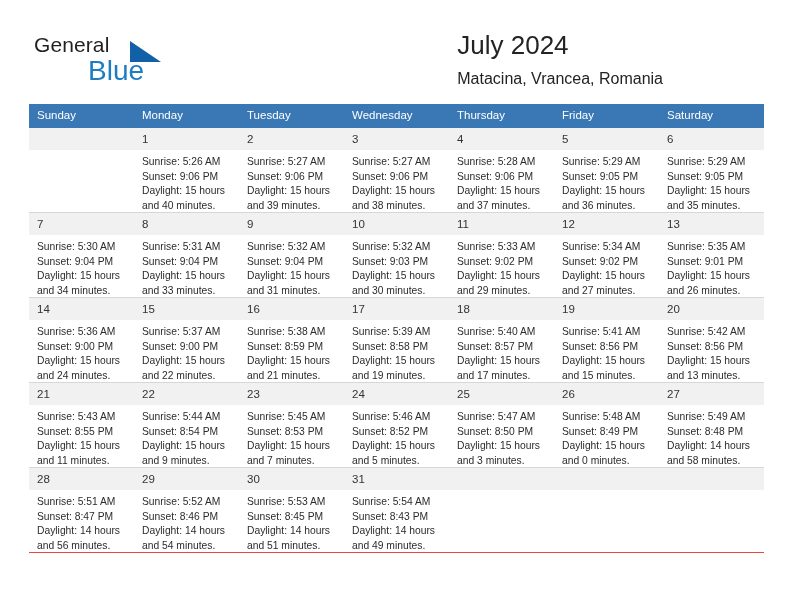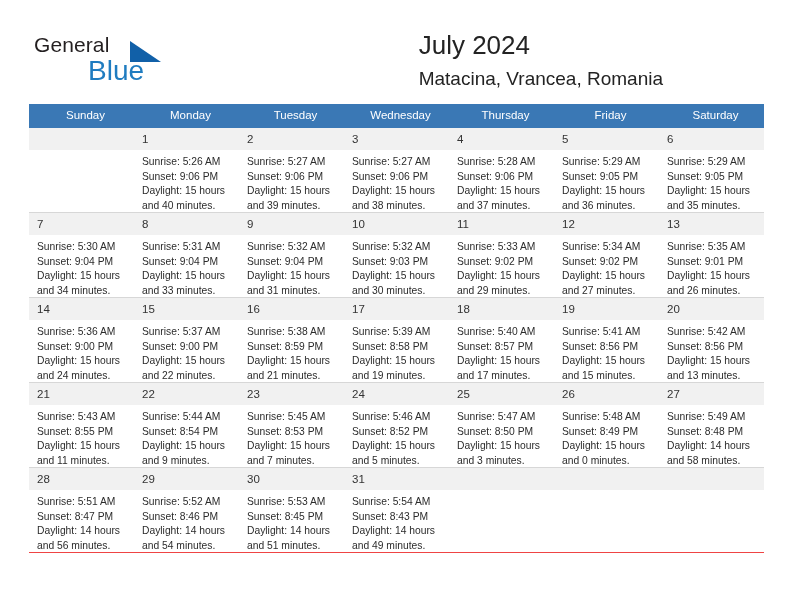--- a/index.html
+++ b/index.html
@@ -70,41 +70,41 @@
     text-align: left;
   }
   .cal-title {
     font-size: 26px;
     color: #232323;
     line-height: 34px;
     white-space: nowrap;
   }
   .cal-subtitle {
     margin-top: 7px;
-    font-size: 19px;
+    font-size: 16px;
     color: #232323;
     line-height: 19px;
     white-space: nowrap;
   }
 
   
   .calendar {
     position: absolute;
     left: 29px;
     top: 104px;
     width: 735px;
     border-collapse: collapse;
     table-layout: fixed;
   }
   .calendar th {
     background: #3a78b5;
     color: #ffffff;
     font-size: 11.5px;
     font-weight: normal;
-    text-align: center;
+    text-align: left;
     padding: 5px 0 6px 8px;
     height: 11px;
     line-height: 13px;
   }
   .calendar td {
     vertical-align: top;
     padding: 0;
     width: 105px;
   }
   .daynum {

